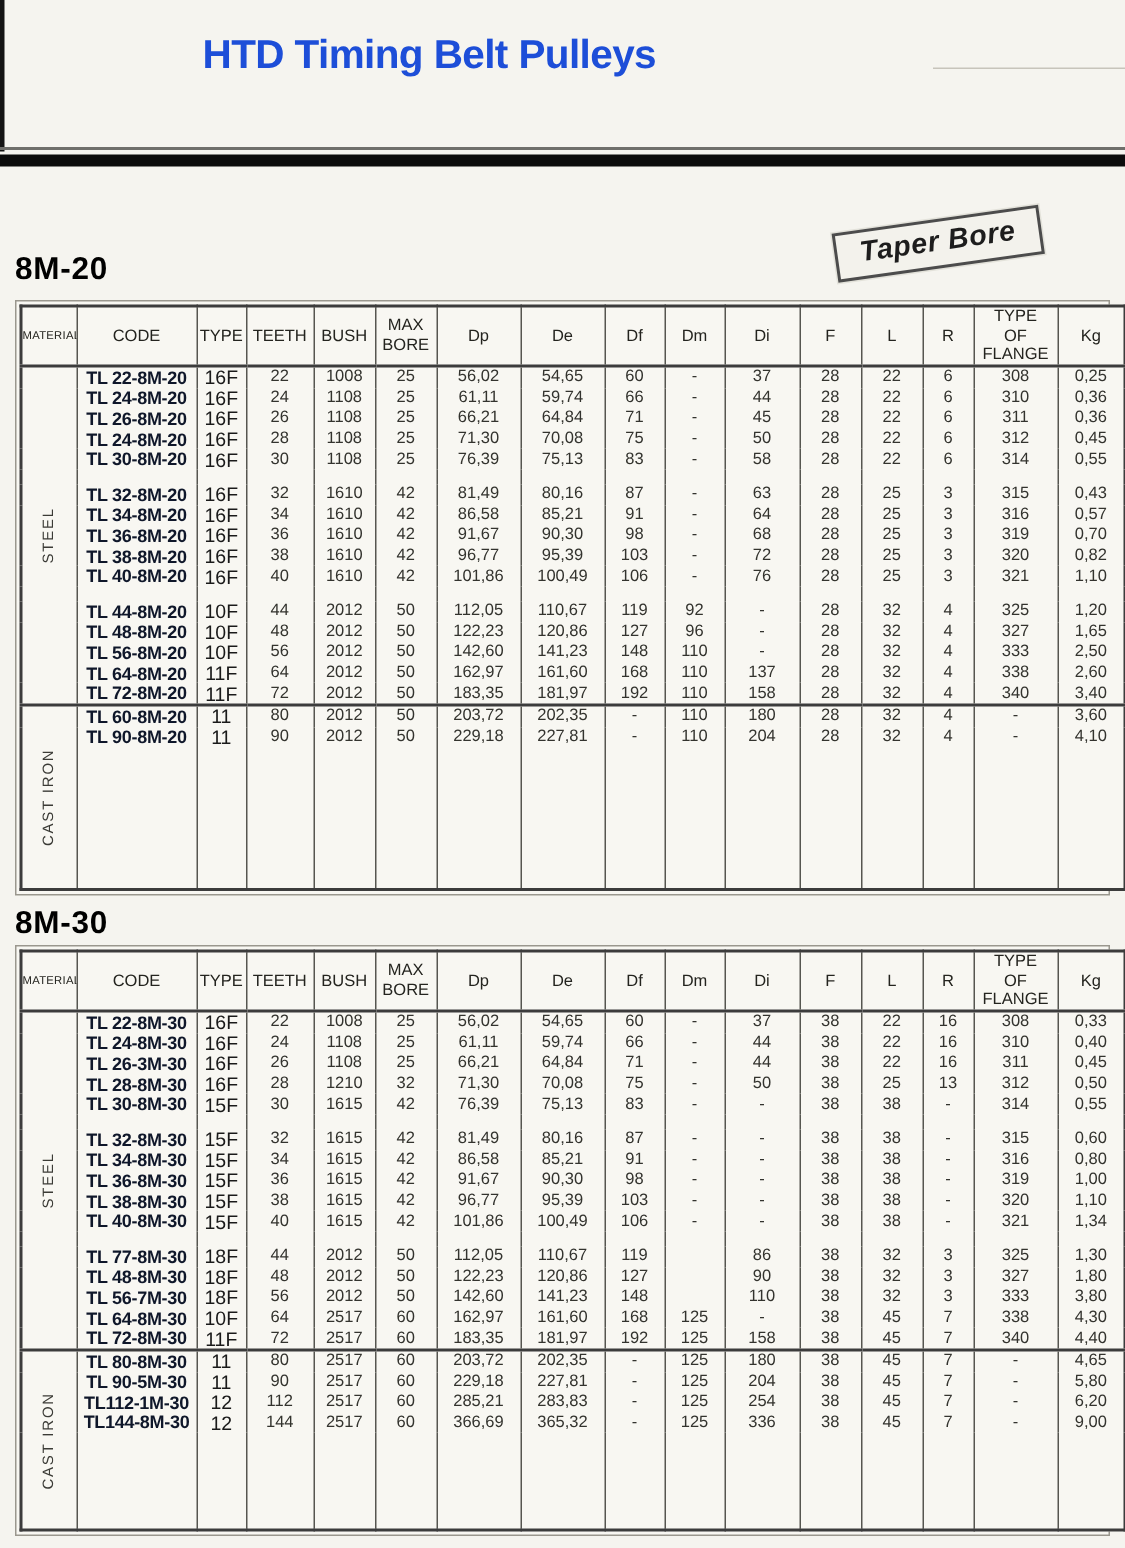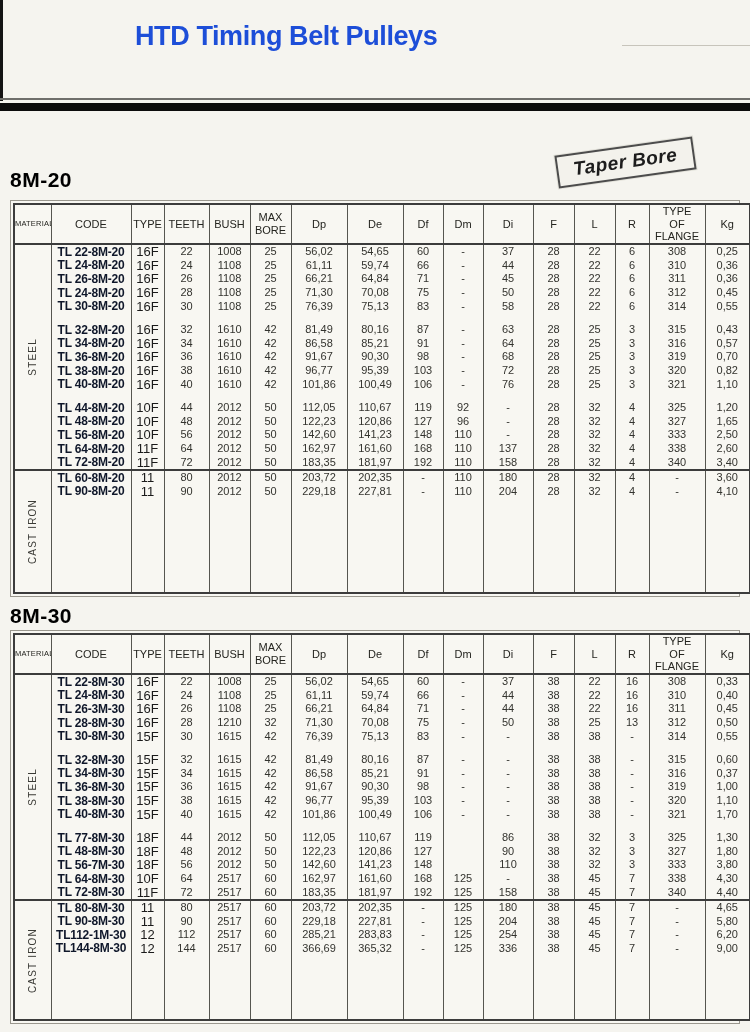--- a/index.html
+++ b/index.html
@@ -644,21 +644,21 @@
             <td class="c-max_bore">42</td>
             <td class="c-dp">86,58</td>
             <td class="c-de">85,21</td>
             <td class="c-df">91</td>
             <td class="c-dm">-</td>
             <td class="c-di">-</td>
             <td class="c-f">38</td>
             <td class="c-l">38</td>
             <td class="c-r">-</td>
             <td class="c-flange">316</td>
-            <td class="c-kg">0,37</td>
+            <td class="c-kg">0,80</td>
           </tr>
           <tr>
             <td class="c-code">TL 36-8M-30</td>
             <td class="c-type">15F</td>
             <td class="c-teeth">36</td>
             <td class="c-bush">1615</td>
             <td class="c-max_bore">42</td>
             <td class="c-dp">91,67</td>
             <td class="c-de">90,30</td>
             <td class="c-df">98</td>
@@ -695,21 +695,21 @@
             <td class="c-max_bore">42</td>
             <td class="c-dp">101,86</td>
             <td class="c-de">100,49</td>
             <td class="c-df">106</td>
             <td class="c-dm">-</td>
             <td class="c-di">-</td>
             <td class="c-f">38</td>
             <td class="c-l">38</td>
             <td class="c-r">-</td>
             <td class="c-flange">321</td>
-            <td class="c-kg">1,70</td>
+            <td class="c-kg">1,34</td>
           </tr>
           <tr class="gap">
             <td></td>
             <td></td>
             <td></td>
             <td></td>
             <td></td>
             <td></td>
             <td></td>
             <td></td>
@@ -820,21 +820,21 @@
             <td class="c-df">-</td>
             <td class="c-dm">125</td>
             <td class="c-di">180</td>
             <td class="c-f">38</td>
             <td class="c-l">45</td>
             <td class="c-r">7</td>
             <td class="c-flange">-</td>
             <td class="c-kg">4,65</td>
           </tr>
           <tr>
-            <td class="c-code">TL 90-8M-30</td>
+            <td class="c-code">TL 90-5M-30</td>
             <td class="c-type">11</td>
             <td class="c-teeth">90</td>
             <td class="c-bush">2517</td>
             <td class="c-max_bore">60</td>
             <td class="c-dp">229,18</td>
             <td class="c-de">227,81</td>
             <td class="c-df">-</td>
             <td class="c-dm">125</td>
             <td class="c-di">204</td>
             <td class="c-f">38</td>

